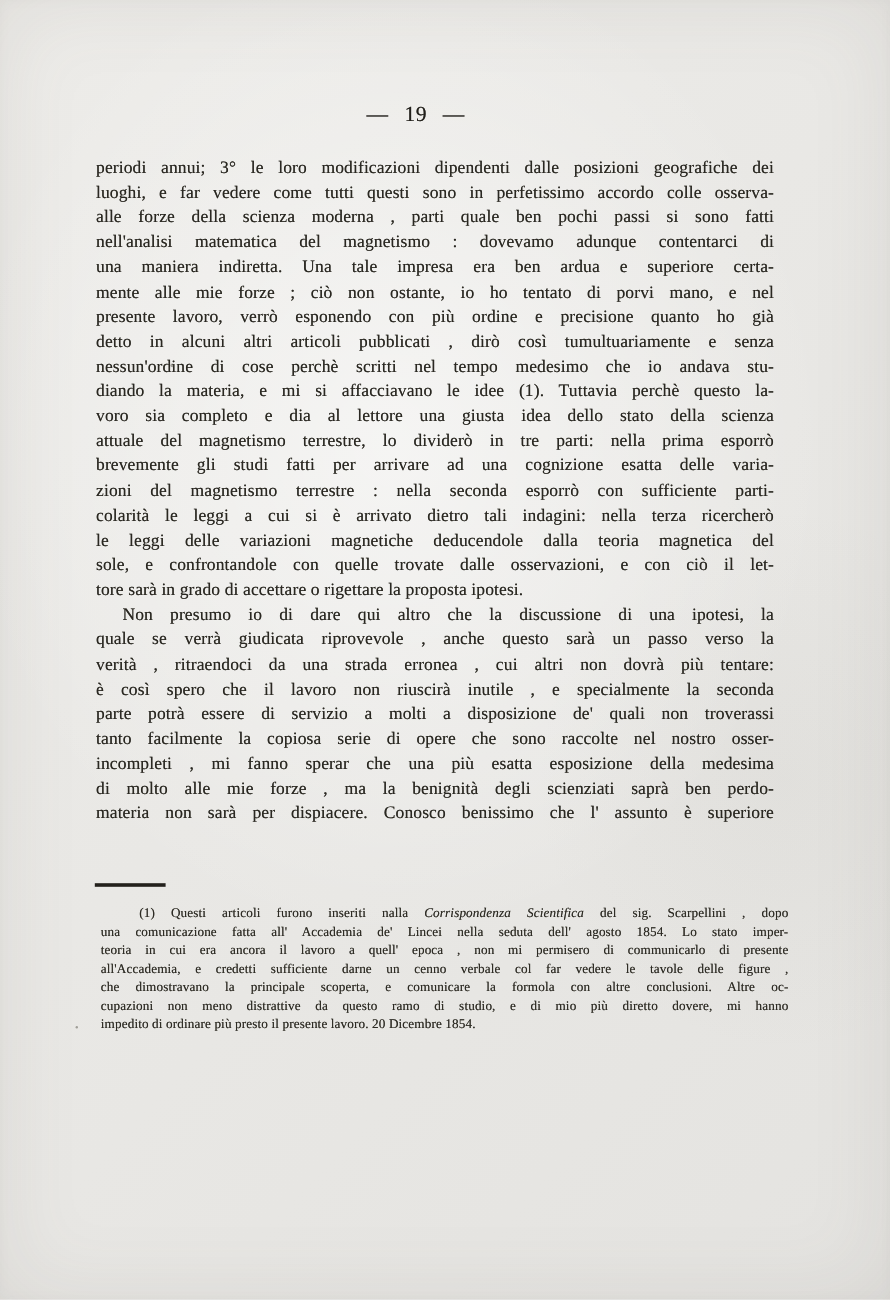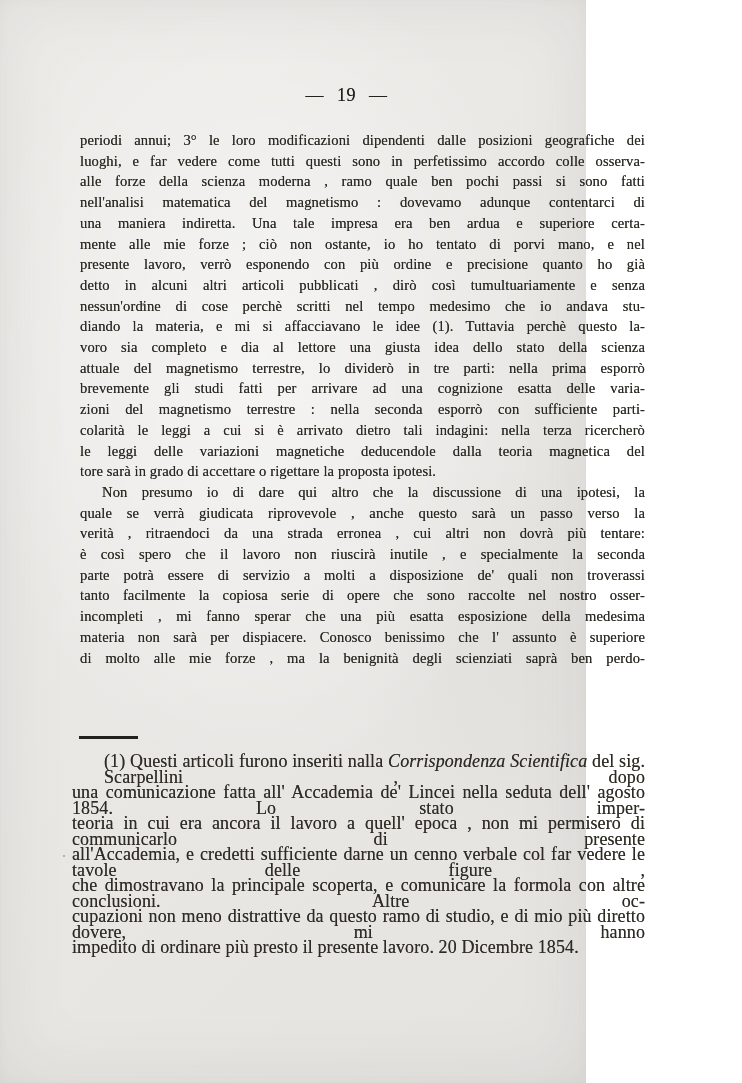--- a/index.html
+++ b/index.html
@@ -6,21 +6,21 @@
     margin: 0;
     padding: 0;
     width: 742px;
     height: 1083px;
     overflow: hidden;
     font-family: "Liberation Serif", "DejaVu Serif", serif;
   }
   .page {
     position: absolute;
     inset: 0;
-    width: 586px;
+    width: 742px;
     height: 1083px;
     background:
       radial-gradient(ellipse 70% 55% at 44% 34%, rgba(255,255,255,0.55), rgba(255,255,255,0) 70%),
       radial-gradient(ellipse 40% 30% at 88% 60%, rgba(150,148,138,0.07), rgba(150,148,138,0) 70%),
       linear-gradient(133deg, #edecE9 0%, #e9e8e5 45%, #e4e3e0 100%);
     box-shadow:
       inset 0 0 70px rgba(95, 93, 82, 0.10),
       inset 0 0 10px rgba(120, 118, 108, 0.05);
     color: #28261f;
   }
@@ -51,23 +51,23 @@
     position: absolute;
     top: 736px;
     left: 79px;
     width: 59px;
     height: 3px;
     background: #23211c;
   }
   .footnote-text {
     position: absolute;
     top: 754px;
-    left: 72px;
+    left: 84px;
     width: 573px;
-    font-size: 18px;
+    font-size: 11px;
     line-height: 15.5px;
     letter-spacing: 0.1px;
     color: #2d2b24;
     text-shadow: 0 0 0.4px rgba(45,43,36,0.65);
   }
   .line {
     text-align: justify;
     text-align-last: justify;
     -moz-text-align-last: justify;
   }
@@ -89,46 +89,47 @@
 <body>
 
 <div class="page">
 
   <div class="page-header">— 19 —</div>
 
   <div class="body-text">
     <div>
         <div class="line"><span>periodi annui; 3° le loro modificazioni dipendenti dalle posizioni geografiche dei</span></div>
         <div class="line"><span>luoghi, e far vedere come tutti questi sono in perfetissimo accordo colle osserva-</span></div>
-        <div class="line"><span>alle forze della scienza moderna , ramo quale ben pochi passi si sono fatti</span></div>
+        <div class="line"><span>alle forze della scienza moderna , parti quale ben pochi passi si sono fatti</span></div>
         <div class="line"><span>nell'analisi matematica del magnetismo : dovevamo adunque contentarci di</span></div>
         <div class="line"><span>una maniera indiretta. Una tale impresa era ben ardua e superiore certa-</span></div>
         <div class="line"><span>mente alle mie forze ; ciò non ostante, io ho tentato di porvi mano, e nel</span></div>
         <div class="line"><span>presente lavoro, verrò esponendo con più ordine e precisione quanto ho già</span></div>
         <div class="line"><span>detto in alcuni altri articoli pubblicati , dirò così tumultuariamente e senza</span></div>
         <div class="line"><span>nessun'ordine di cose perchè scritti nel tempo medesimo che io andava stu-</span></div>
         <div class="line"><span>diando la materia, e mi si affacciavano le idee (1). Tuttavia perchè questo la-</span></div>
         <div class="line"><span>voro sia completo e dia al lettore una giusta idea dello stato della scienza</span></div>
         <div class="line"><span>attuale del magnetismo terrestre, lo dividerò in tre parti: nella prima esporrò</span></div>
         <div class="line"><span>brevemente gli studi fatti per arrivare ad una cognizione esatta delle varia-</span></div>
         <div class="line"><span>zioni del magnetismo terrestre : nella seconda esporrò con sufficiente parti-</span></div>
         <div class="line"><span>colarità le leggi a cui si è arrivato dietro tali indagini: nella terza ricercherò</span></div>
         <div class="line"><span>le leggi delle variazioni magnetiche deducendole dalla teoria magnetica del</span></div>
+        <div class="line"><span>sole, e confrontandole con quelle trovate dalle osservazioni, e con ciò il let-</span></div>
         <div class="line end"><span>tore sarà in grado di accettare o rigettare la proposta ipotesi.</span></div>
       </div>
     <div>
         <div class="line indent"><span>Non presumo io di dare qui altro che la discussione di una ipotesi, la</span></div>
         <div class="line"><span>quale se verrà giudicata riprovevole , anche questo sarà un passo verso la</span></div>
         <div class="line"><span>verità , ritraendoci da una strada erronea , cui altri non dovrà più tentare:</span></div>
         <div class="line"><span>è così spero che il lavoro non riuscirà inutile , e specialmente la seconda</span></div>
         <div class="line"><span>parte potrà essere di servizio a molti a disposizione de' quali non troverassi</span></div>
         <div class="line"><span>tanto facilmente la copiosa serie di opere che sono raccolte nel nostro osser-</span></div>
         <div class="line"><span>incompleti , mi fanno sperar che una più esatta esposizione della medesima</span></div>
+        <div class="line"><span>di molto alle mie forze , ma la benignità degli scienziati saprà ben perdo-</span></div>
         <div class="line"><span>materia non sarà per dispiacere. Conosco benissimo che l' assunto è superiore</span></div>
-        <div class="line"><span>di molto alle mie forze , ma la benignità degli scienziati saprà ben perdo-</span></div>
       </div>
   </div>
 
   <div class="footnote-rule"></div>
 
   <div class="footnote-text">
       <div class="line indent"><span>(1) Questi articoli furono inseriti nalla </span><span class="i">Corrispondenza Scientifica</span><span> del sig. Scarpellini , dopo</span></div>
       <div class="line"><span>una comunicazione fatta all' Accademia de' Lincei nella seduta dell' agosto 1854. Lo stato imper-</span></div>
       <div class="line"><span>teoria in cui era ancora il lavoro a quell' epoca , non mi permisero di communicarlo </span><span class="u">di presente</span></div>
       <div class="line"><span>all'Accademia, e credetti sufficiente darne un cenno verbale col far vedere le tavole delle figure ,</span></div>

